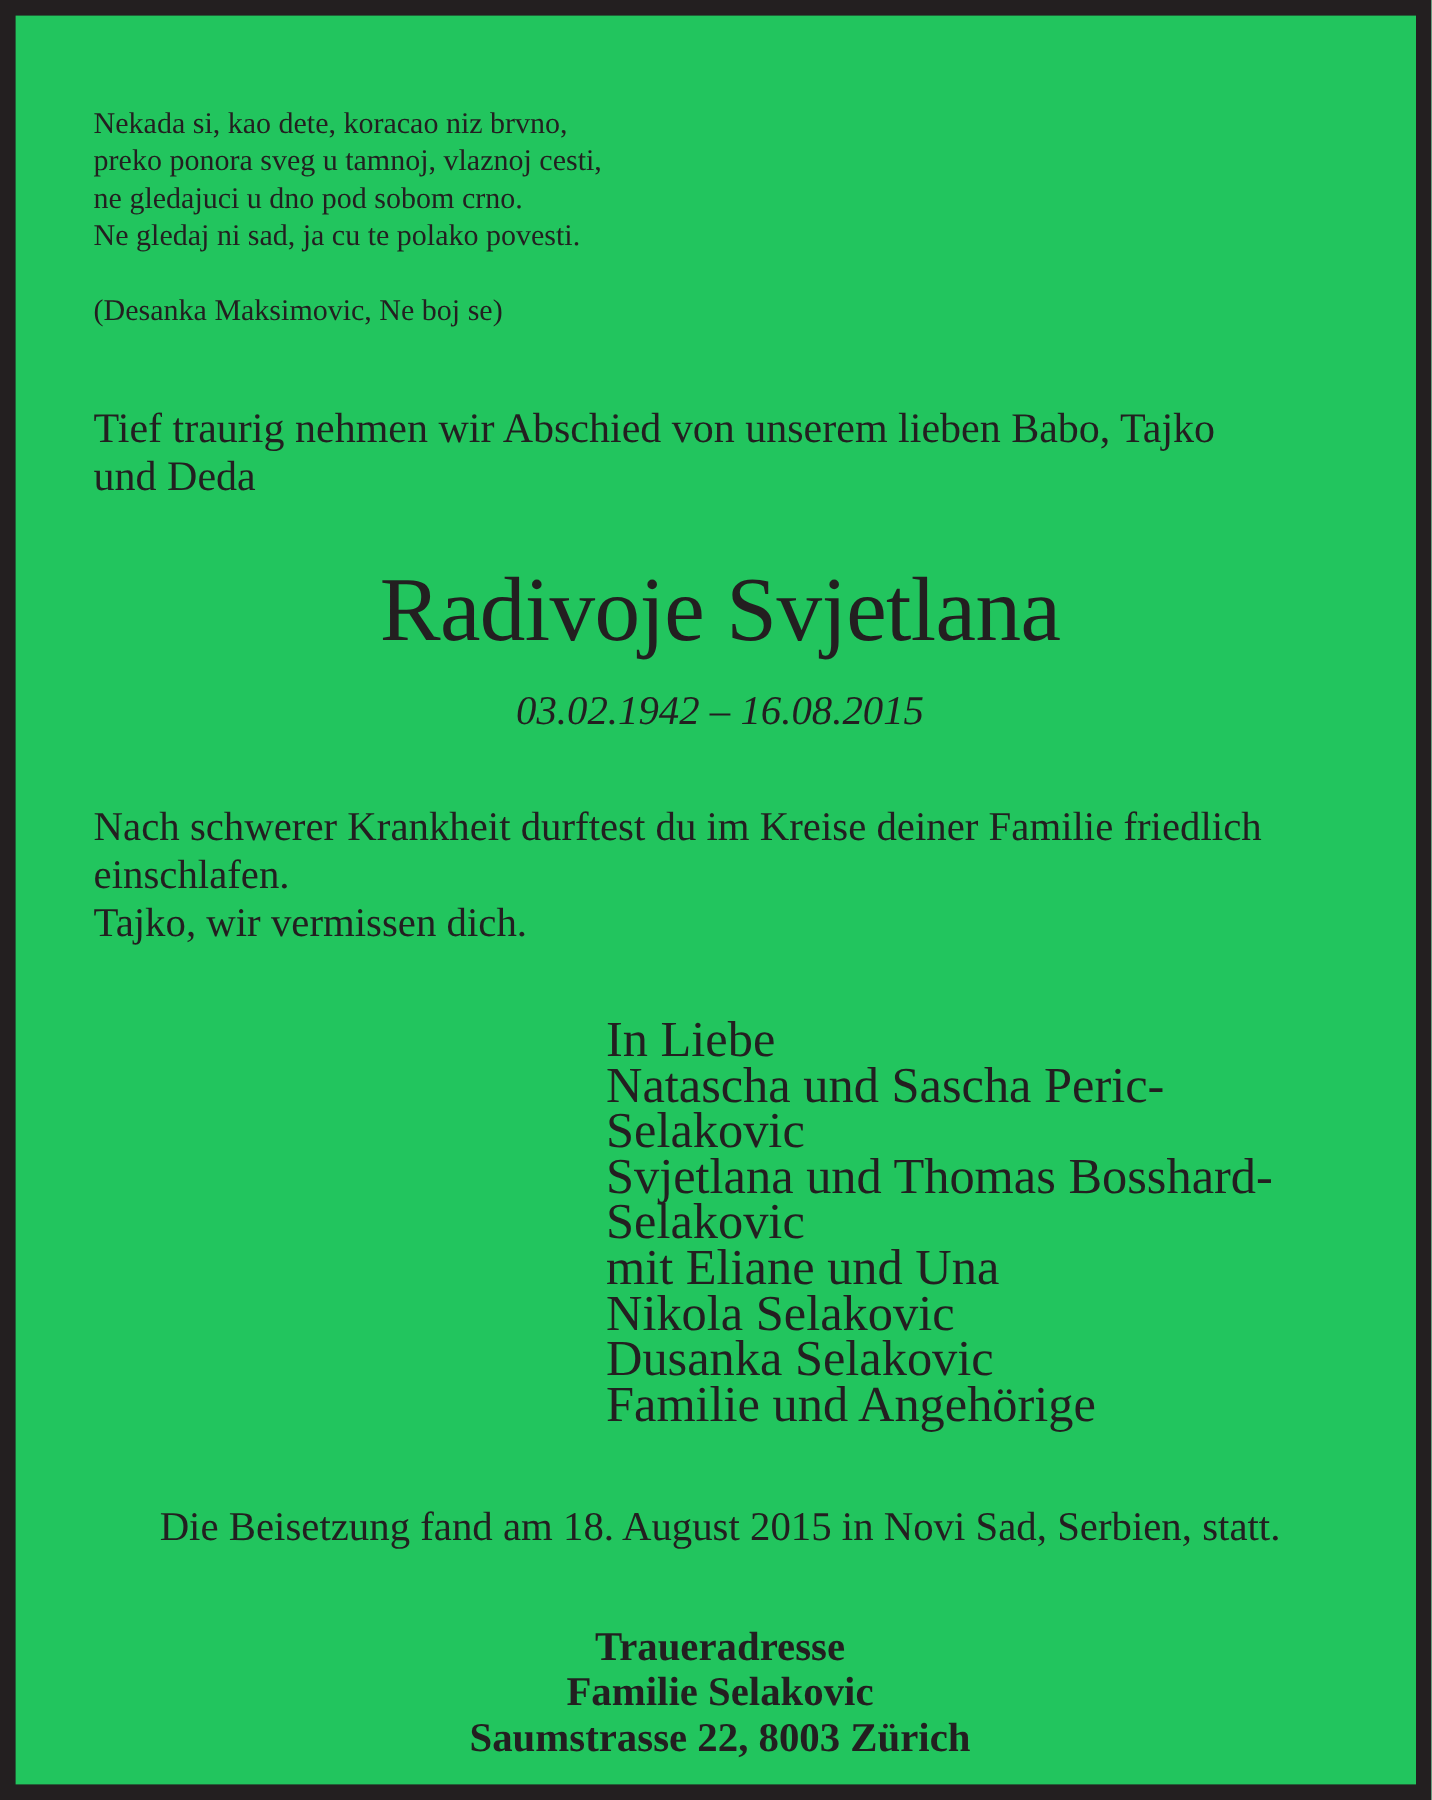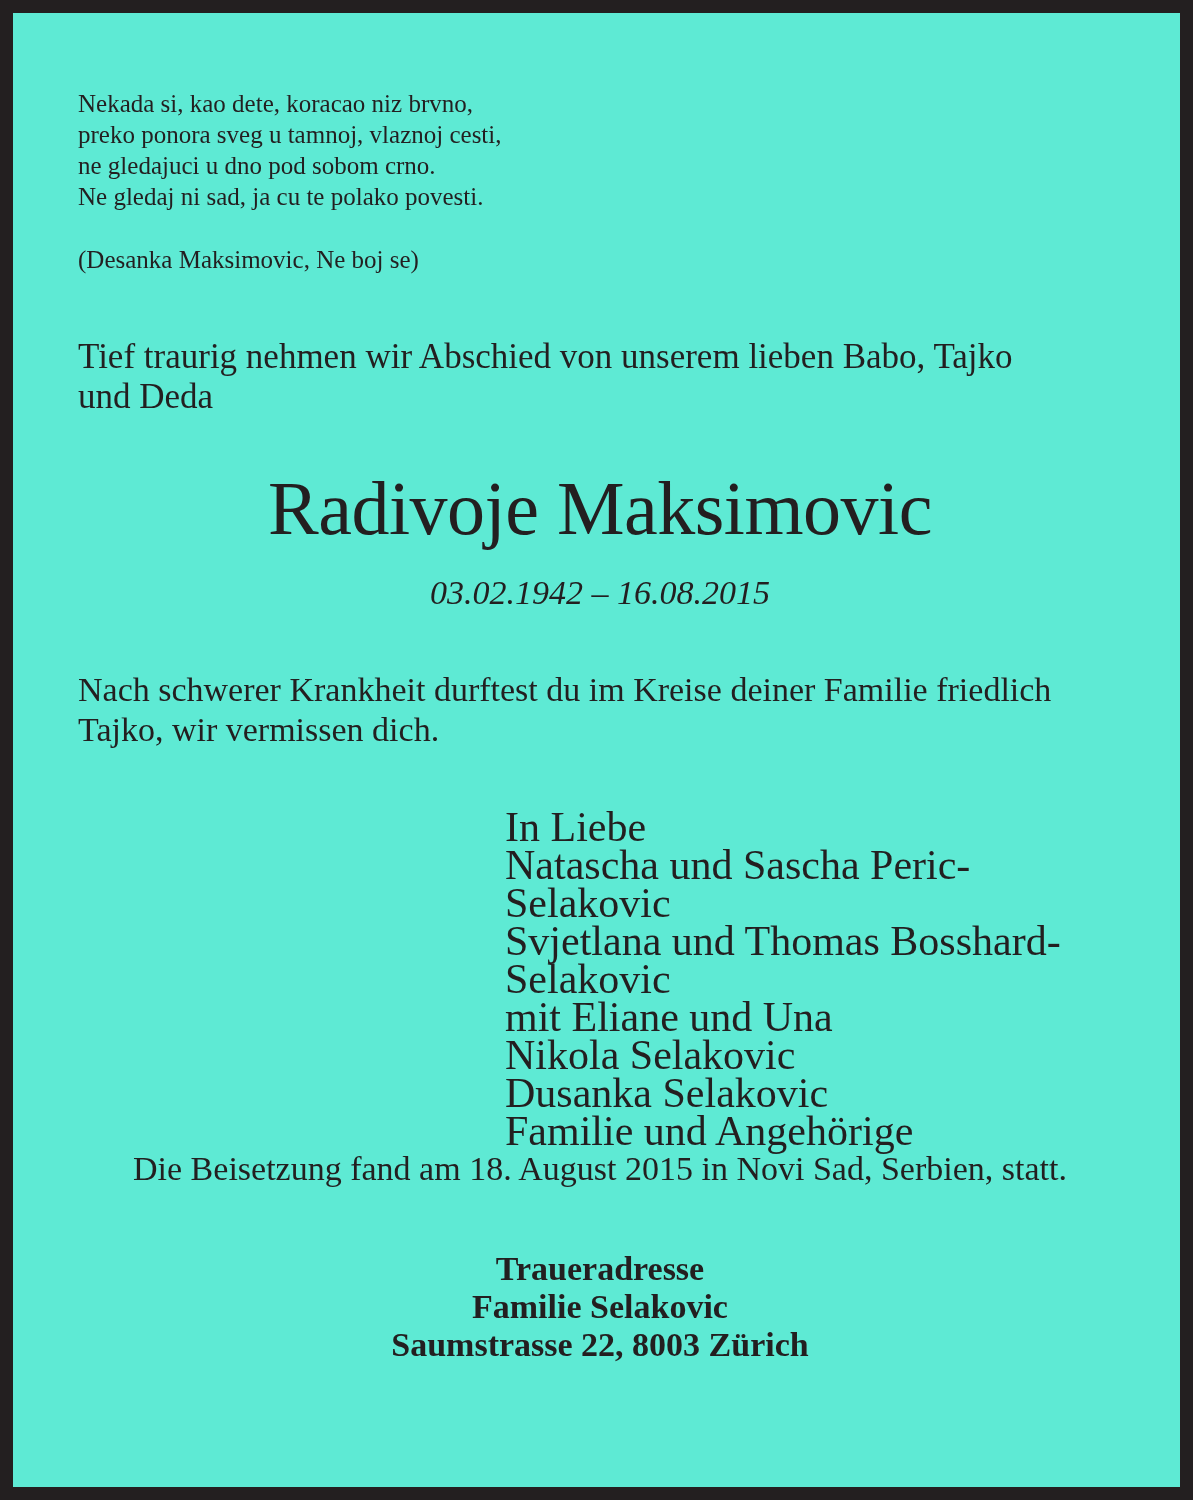--- a/index.html
+++ b/index.html
@@ -5,21 +5,21 @@
   html, body {
     margin: 0;
     padding: 0;
     background: #ffffff;
   }
   .sheet {
     width: 1193px;
     height: 1500px;
     box-sizing: border-box;
     border: 13px solid #231f20;
-    background: #5eead4;
+    background: #22c55e;
     color: #231f20;
     font-family: "Liberation Serif", "DejaVu Serif", serif;
     position: relative;
     overflow: hidden;
   }
   .inner {
     display: flow-root;
     box-sizing: border-box;
     height: 100%;
     padding: 75px 58px 0 65px;
@@ -59,20 +59,21 @@
     font-size: 34px;
     line-height: 40px;
   }
   .mourners {
     margin-top: 58px;
     margin-left: 427px;
     font-size: 42px;
     line-height: 38px;
   }
   .burial {
+    margin-top: 64px;
     font-size: 34px;
     line-height: 38px;
     text-align: center;
   }
   .address {
     margin-top: 62px;
     font-size: 34px;
     line-height: 38px;
     text-align: center;
     font-weight: bold;
@@ -91,26 +92,27 @@
       <div>Ne gledaj ni sad, ja cu te polako povesti.</div>
     </section>
 
     <div class="poem-attribution">(Desanka Maksimovic, Ne boj se)</div>
 
     <section class="intro">
       <div>Tief traurig nehmen wir Abschied von unserem lieben Babo, Tajko</div>
       <div>und Deda</div>
     </section>
 
-    <h1 class="deceased-name">Radivoje Maksimovic</h1>
+    <h1 class="deceased-name">Radivoje Svjetlana</h1>
 
     <div class="life-dates">03.02.1942 – 16.08.2015</div>
 
     <section class="message">
       <div>Nach schwerer Krankheit durftest du im Kreise deiner Familie friedlich</div>
+      <div>einschlafen.</div>
       <div>Tajko, wir vermissen dich.</div>
     </section>
 
     <section class="mourners">
       <div>In Liebe</div>
       <div>Natascha und Sascha Peric-Selakovic</div>
       <div>Svjetlana und Thomas Bosshard-Selakovic</div>
       <div>mit Eliane und Una</div>
       <div>Nikola Selakovic</div>
       <div>Dusanka Selakovic</div>

